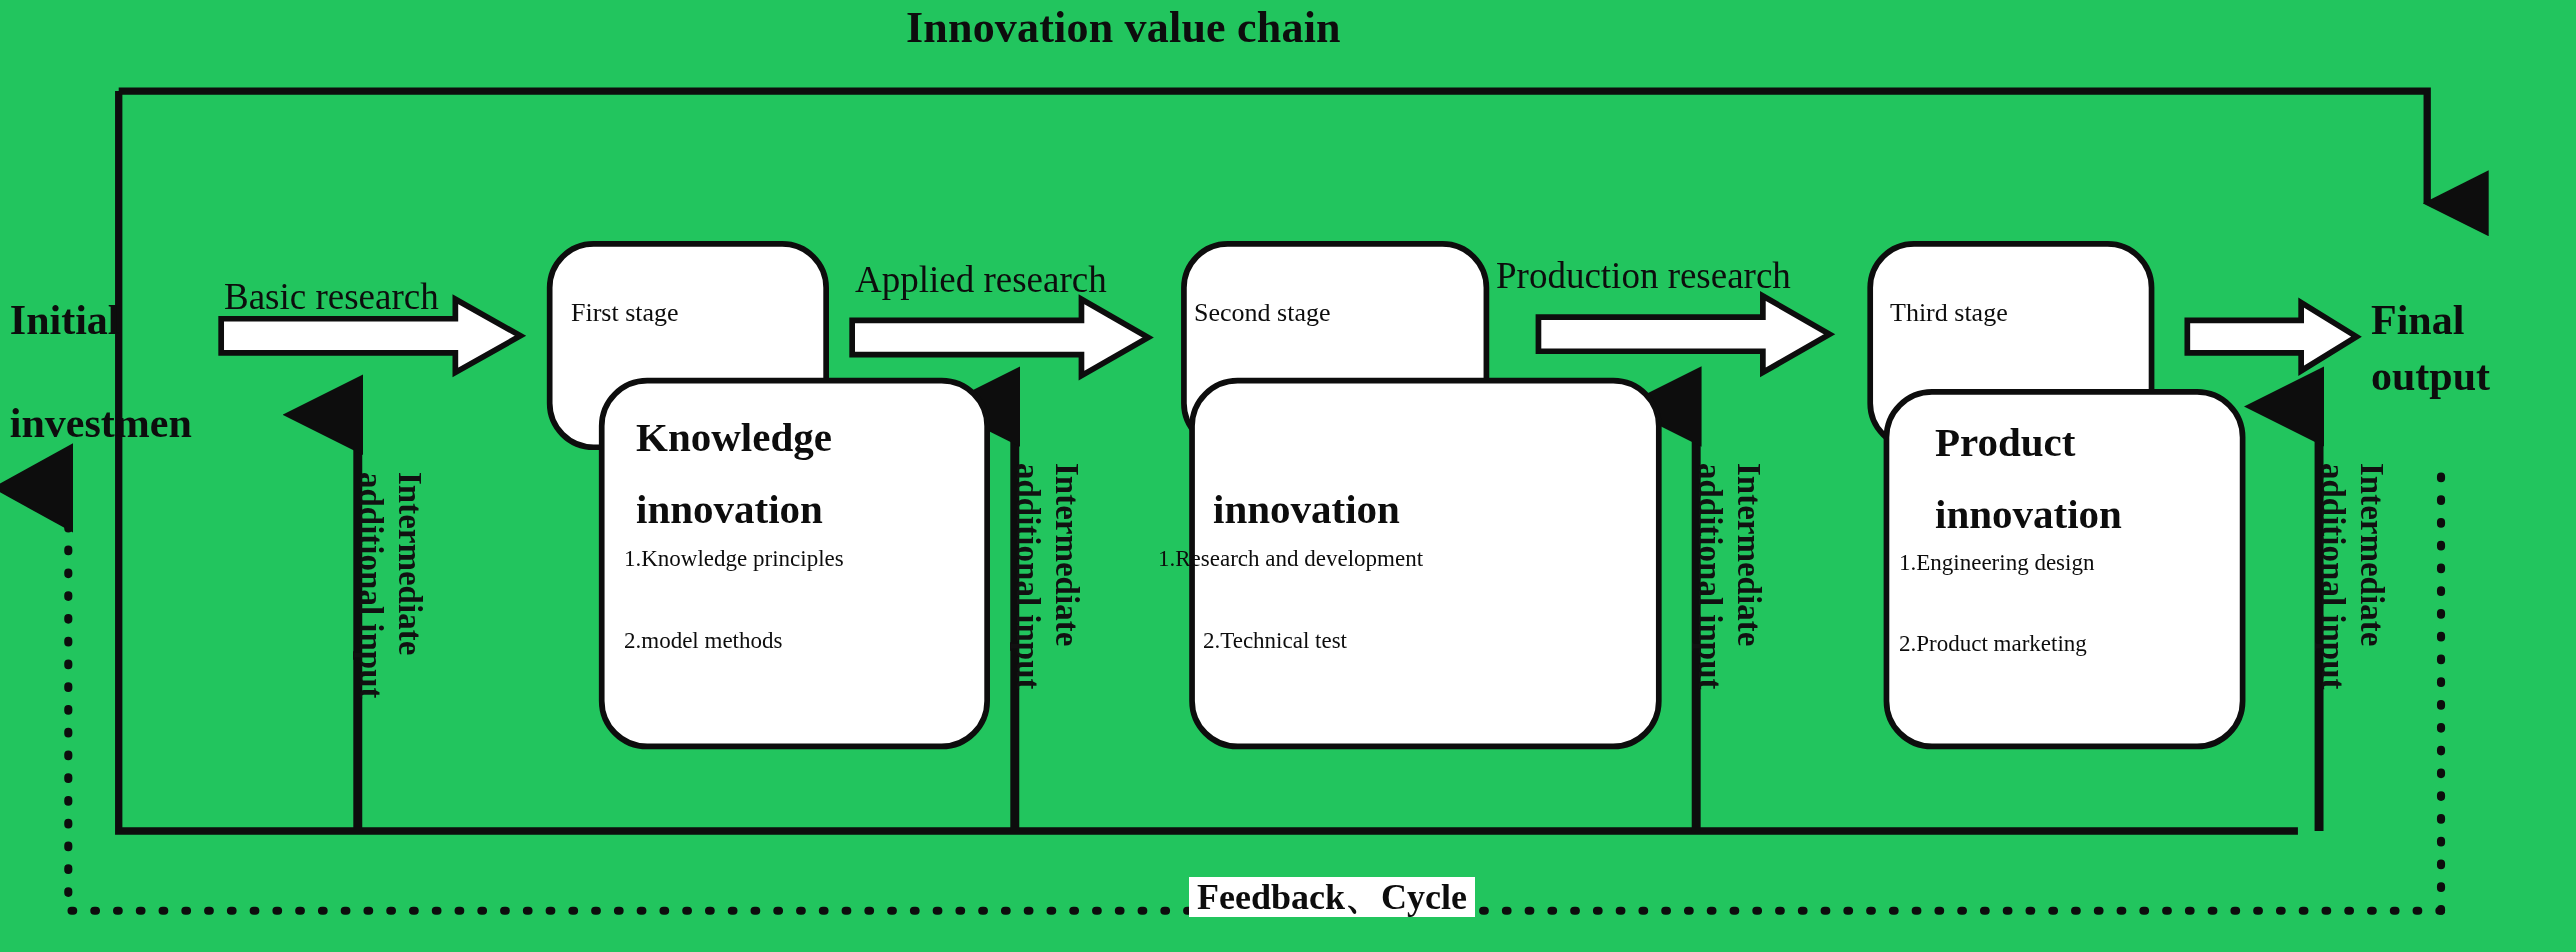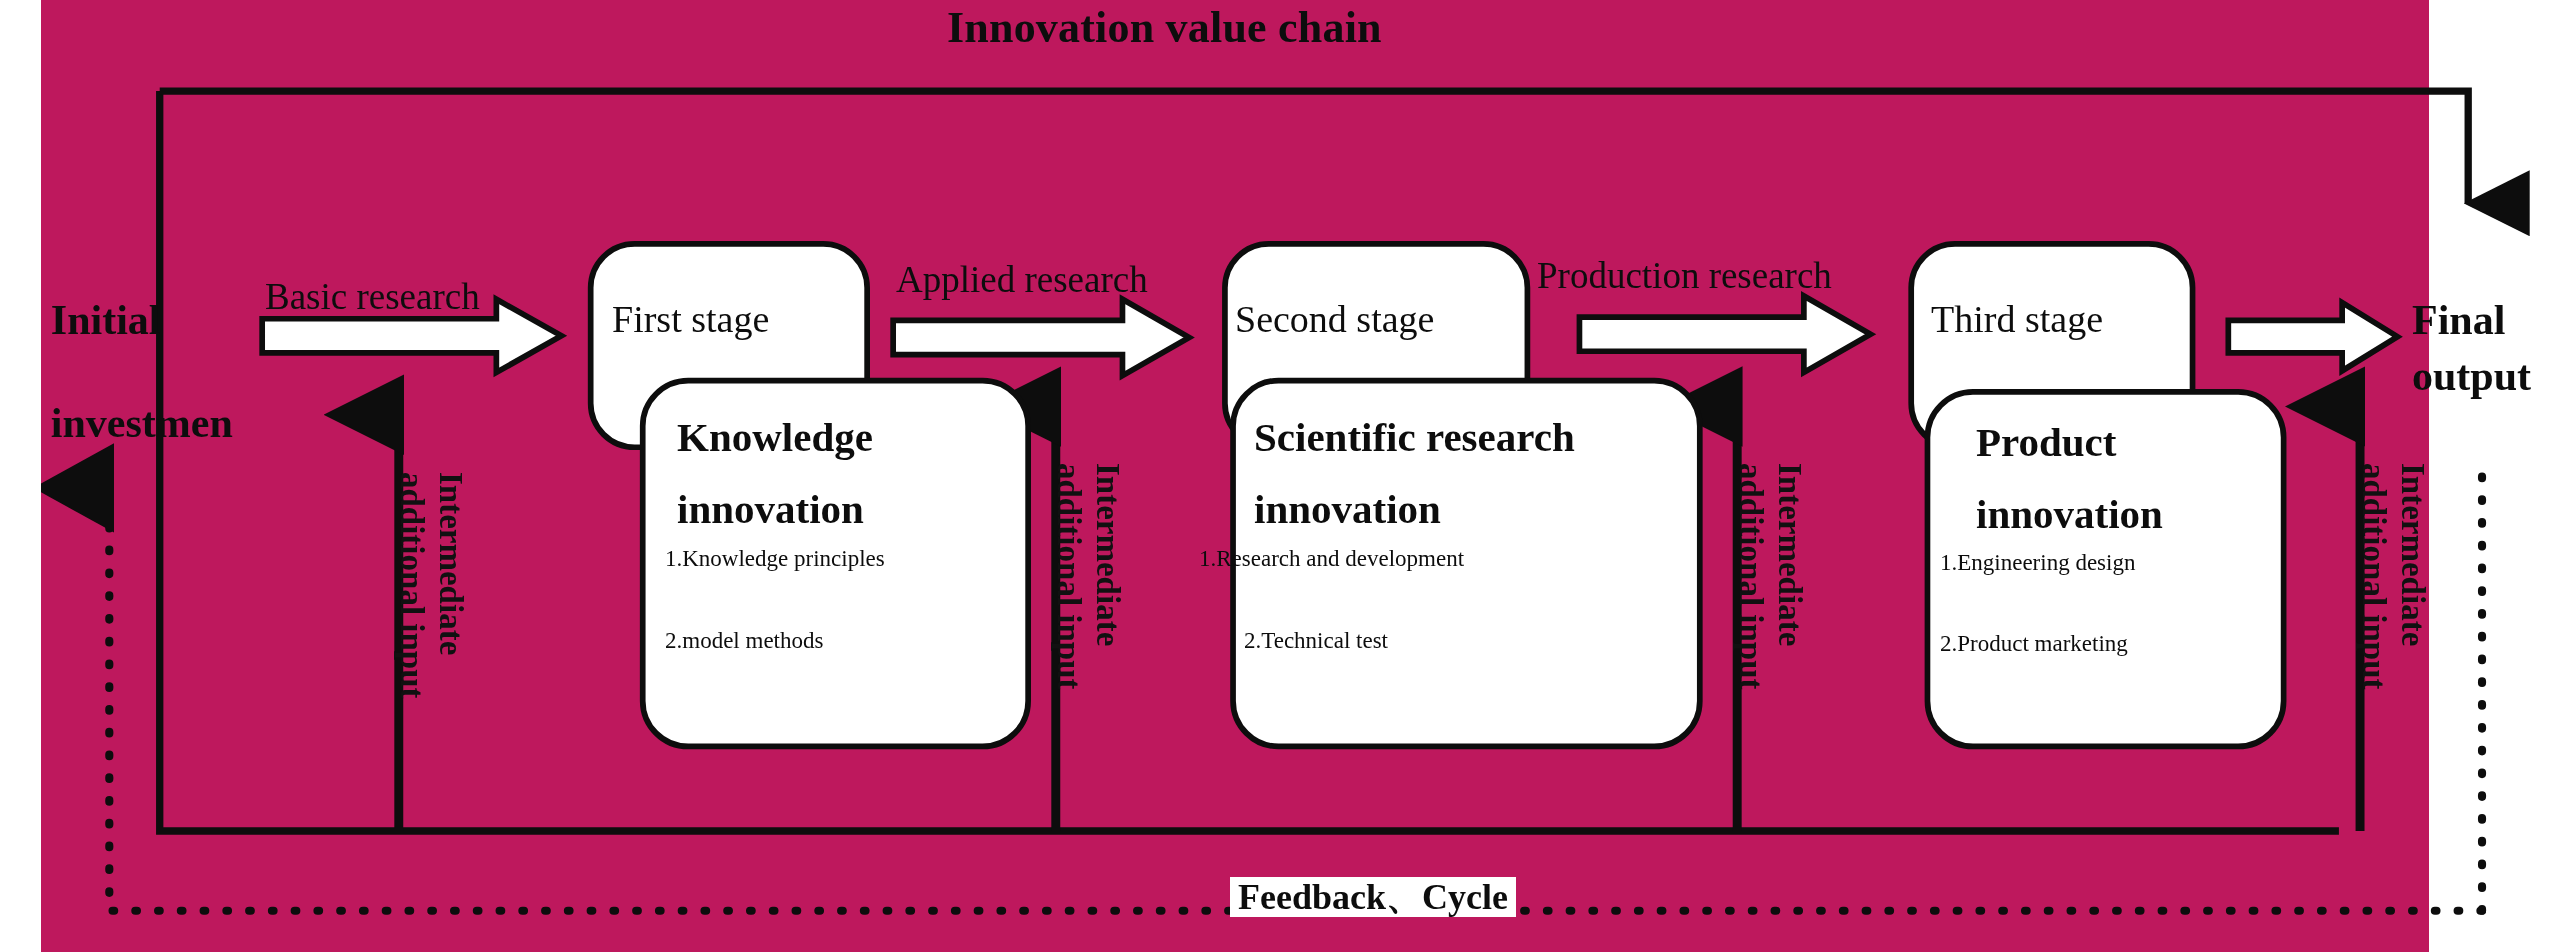--- a/index.html
+++ b/index.html
@@ -1,24 +1,24 @@
 <!DOCTYPE html>
 <html style="font-size:13px"><head>
 <meta charset="utf-8">
 <style>
   html,body{margin:0;padding:0;background:#ffffff;}
   body{width:2576px;height:953px;overflow:hidden;
        font-family:"Liberation Serif","DejaVu Serif",serif;color:#111;}
-  #stage{position:relative;width:2388px;height:953px;background:#be185d;margin-left:41px;}
+  #stage{position:relative;width:2576px;height:953px;background:#22c55e;}
   svg#canvas{position:absolute;left:0;top:0;width:2576px;height:953px;}
   .lbl{position:absolute;white-space:nowrap;color:#0d0d0d;line-height:1.12;}
   .title-lbl{font-weight:bold;font-size:44px;letter-spacing:0.2px;}
   .endpoint-lbl{font-weight:bold;font-size:42px;line-height:1.25;}
   .flow-lbl{font-size:37px;}
-  .stage-lbl{font-size:38px;}
+  .stage-lbl{font-size:26px;}
   .inno-title{font-weight:bold;font-size:41px;line-height:1.28;}
   .inno-item{font-size:23px;}
   .feedback-lbl{font-weight:bold;font-size:36px;}
   .vert-lbl{position:absolute;font-weight:bold;font-size:33px;line-height:1.18;
             transform-origin:0 0;transform:rotate(90deg);white-space:nowrap;}
   .vert-lbl span{display:block;}
 </style>
 </head>
 <body>
 
@@ -88,21 +88,20 @@
 
   <div class="lbl stage-lbl" style="left:571px;top:298px;">First stage</div>
   <div class="lbl stage-lbl" style="left:1194px;top:298px;">Second stage</div>
   <div class="lbl stage-lbl" style="left:1890px;top:298px;">Third stage</div>
 
   <div class="lbl inno-title" style="left:636px;top:411px;">Knowledge</div>
   <div class="lbl inno-title" style="left:636px;top:483px;">innovation</div>
   <div class="lbl inno-item" style="left:624px;top:546px;">1.Knowledge principles</div>
   <div class="lbl inno-item" style="left:624px;top:628px;">2.model methods</div>
 
-  <div class="lbl inno-title" style="left:1213px;top:411px;">Scientific research</div>
   <div class="lbl inno-title" style="left:1213px;top:483px;">innovation</div>
   <div class="lbl inno-item" style="left:1158px;top:546px;">1.Research and development</div>
   <div class="lbl inno-item" style="left:1203px;top:628px;">2.Technical test</div>
 
   <div class="lbl inno-title" style="left:1935px;top:416px;">Product</div>
   <div class="lbl inno-title" style="left:1935px;top:488px;">innovation</div>
   <div class="lbl inno-item" style="left:1899px;top:550px;">1.Engineering design</div>
   <div class="lbl inno-item" style="left:1899px;top:631px;">2.Product marketing</div>
 
   <div class="vert-lbl" style="left:429px;top:472px;">

